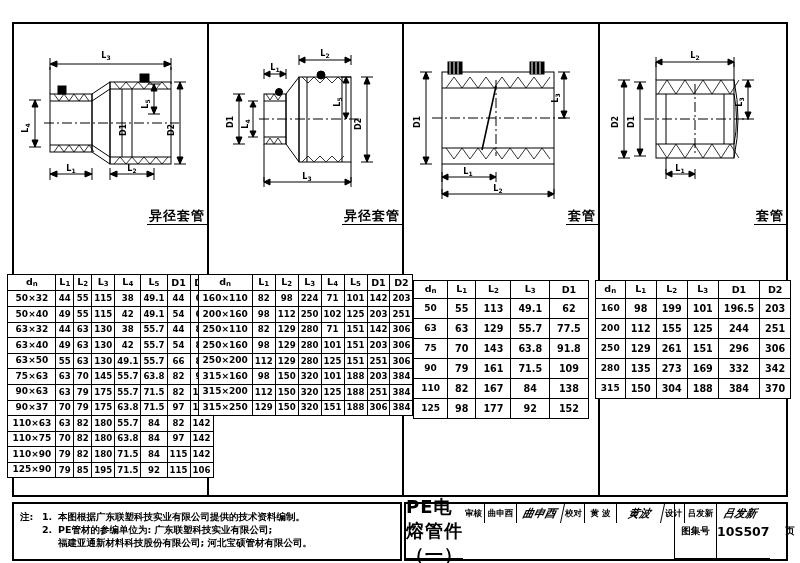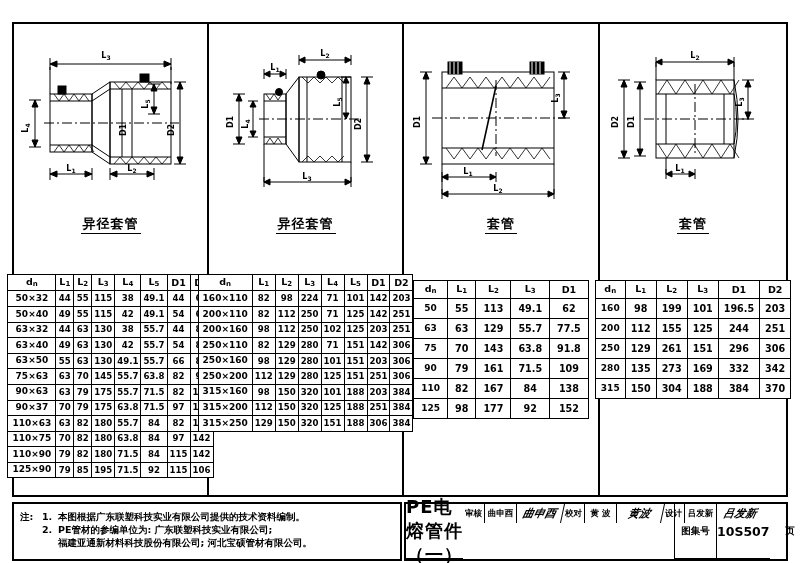--- a/index.html
+++ b/index.html
@@ -24,23 +24,23 @@
 
   
   .panel{position:absolute;top:22px;height:475px;box-sizing:border-box;}
   .panel.p1{left:14px;width:193px;}
   .panel.p2{left:209px;width:193px;}
   .panel.p3{left:404px;width:194px;}
   .panel.p4{left:600px;width:186px;}
 
   .fig{position:relative;width:100%;height:185px;}
   .figcap{
-    text-align:center;font-size:13px;font-weight:bold;
-    font-family:Liberation Mono, monospace;
-    letter-spacing:1px;margin-top:8px;
+    text-align:right;font-size:13px;font-weight:bold;
+    font-family:Liberation Serif, serif;
+    letter-spacing:1px;margin-top:0;
   }
   .figcap span{border-bottom:1.5px solid #000;padding:0 2px 1px 2px;}
 
   
   svg{display:block;margin:0 auto;}
 
   
   .tblwrap{position:absolute;left:0;right:0;display:flex;justify-content:center;}
   .tblwrap.t1{top:252px;}
   .tblwrap.t2{top:252px;}
@@ -462,30 +462,20 @@
               <td class="dncell">160×110</td>
               <td>82</td>
               <td>98</td>
               <td>224</td>
               <td>71</td>
               <td>101</td>
               <td>142</td>
               <td>203</td>
             </tr>
             <tr>
-              <td class="dncell">200×110</td>
-              <td>82</td>
-              <td>112</td>
-              <td>250</td>
-              <td>71</td>
-              <td>125</td>
-              <td>142</td>
-              <td>251</td>
-            </tr>
-            <tr>
               <td class="dncell">200×160</td>
               <td>98</td>
               <td>112</td>
               <td>250</td>
               <td>102</td>
               <td>125</td>
               <td>203</td>
               <td>251</td>
             </tr>
             <tr>

